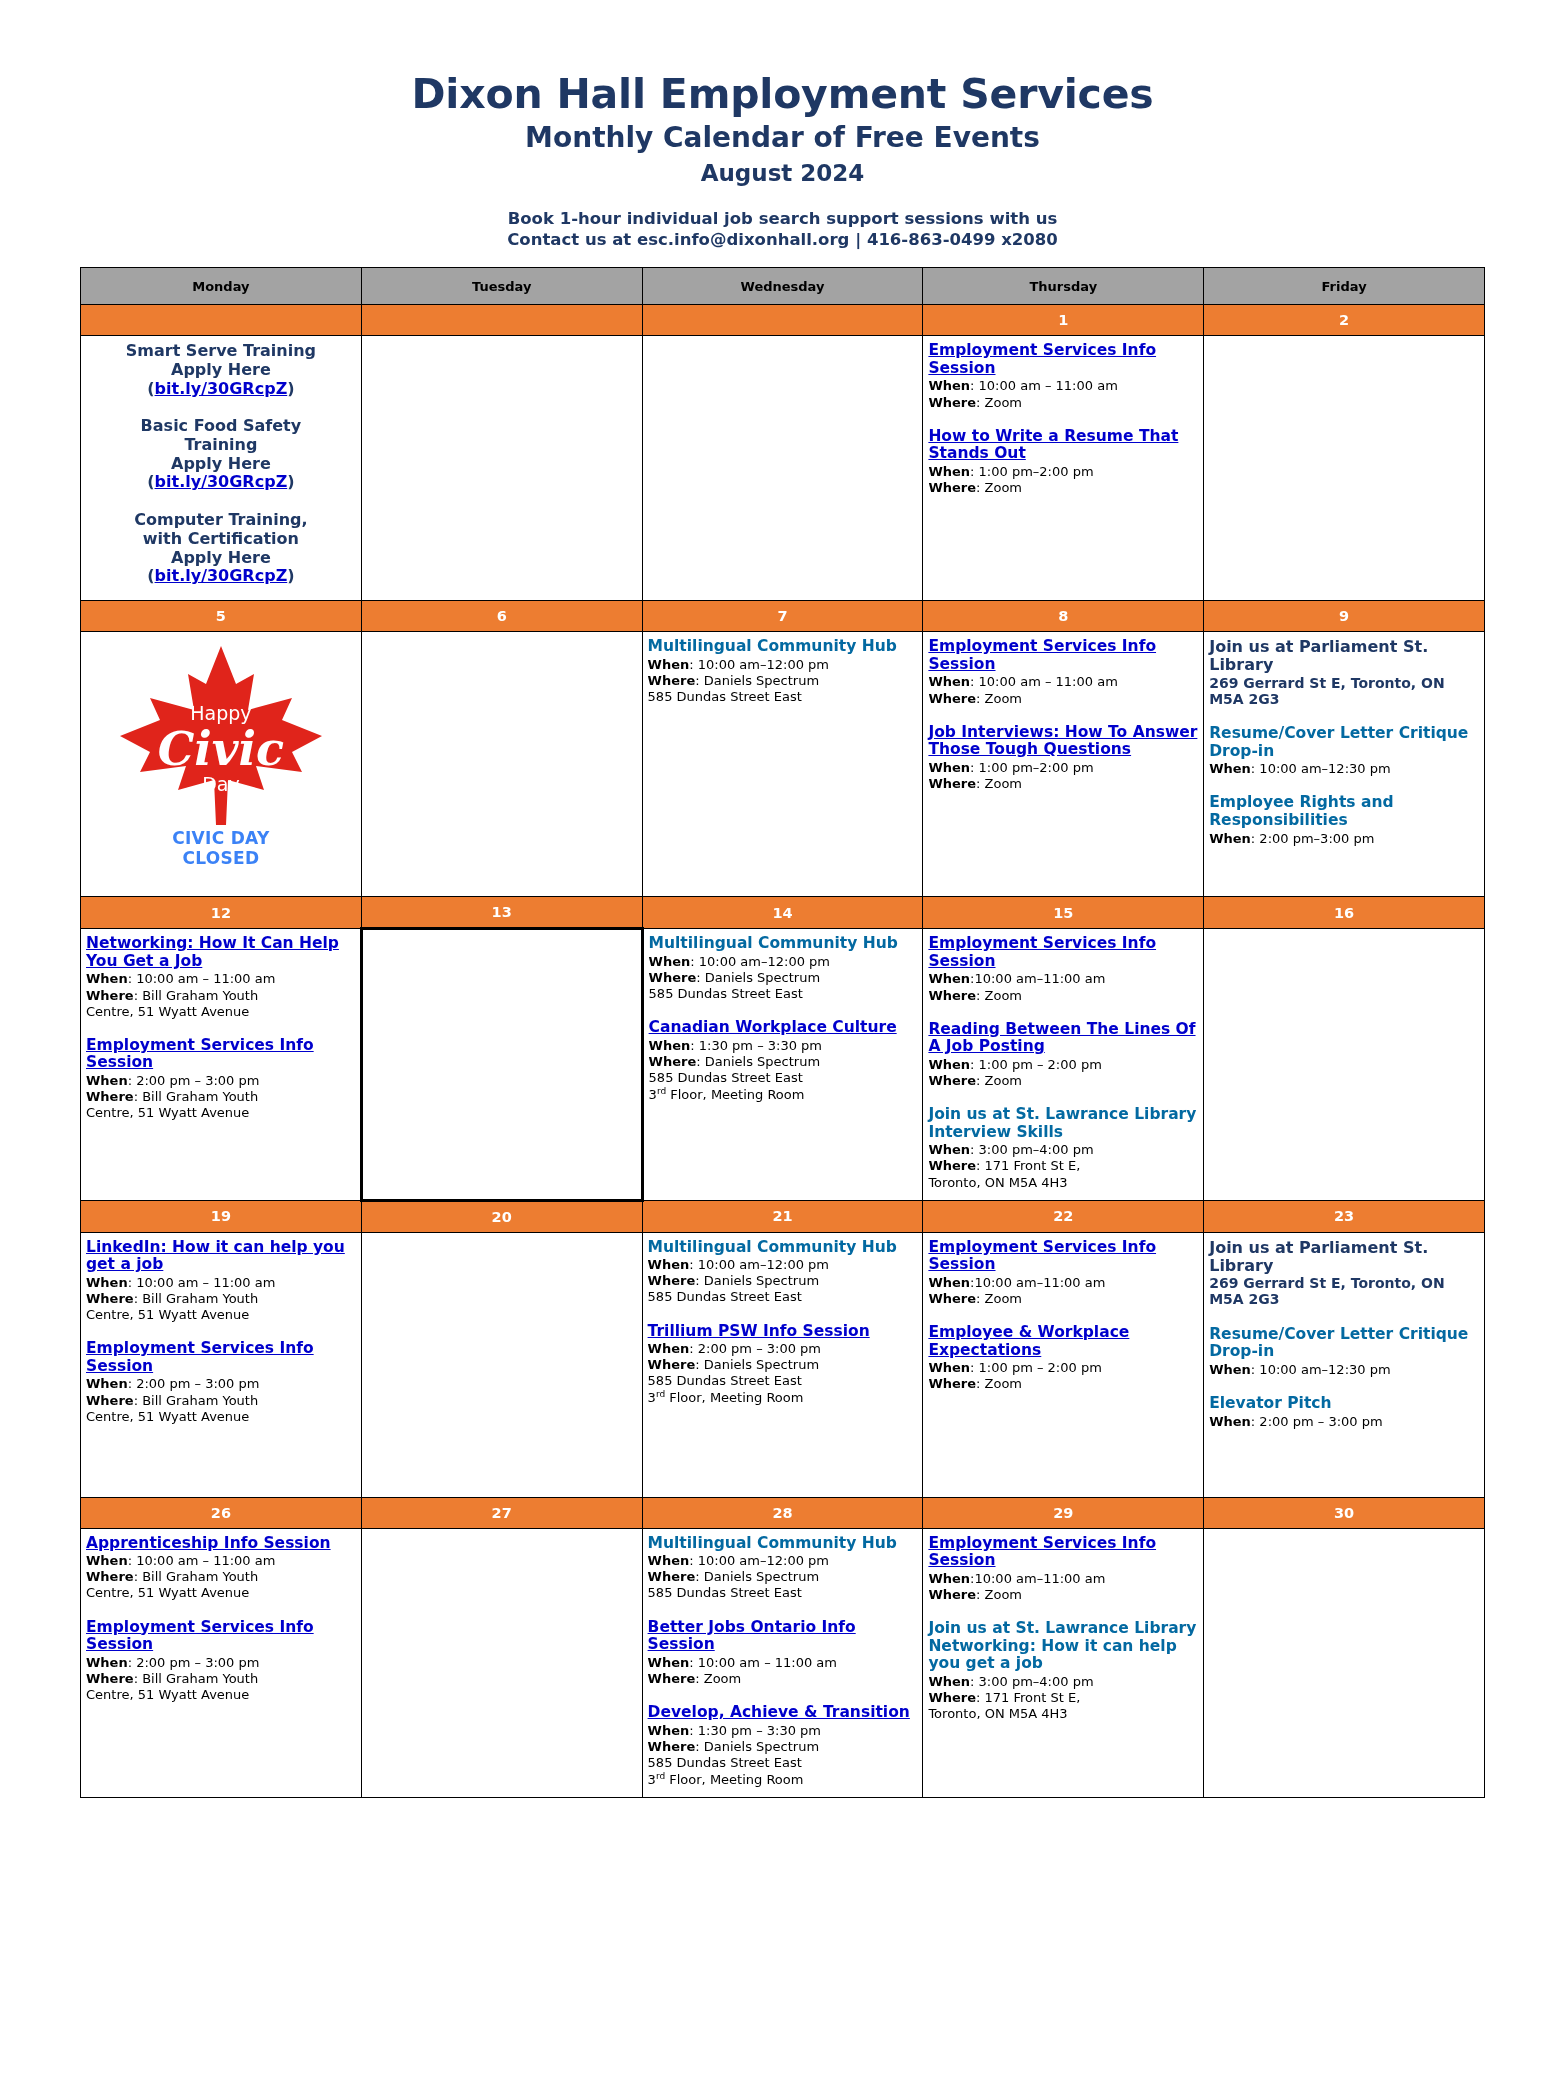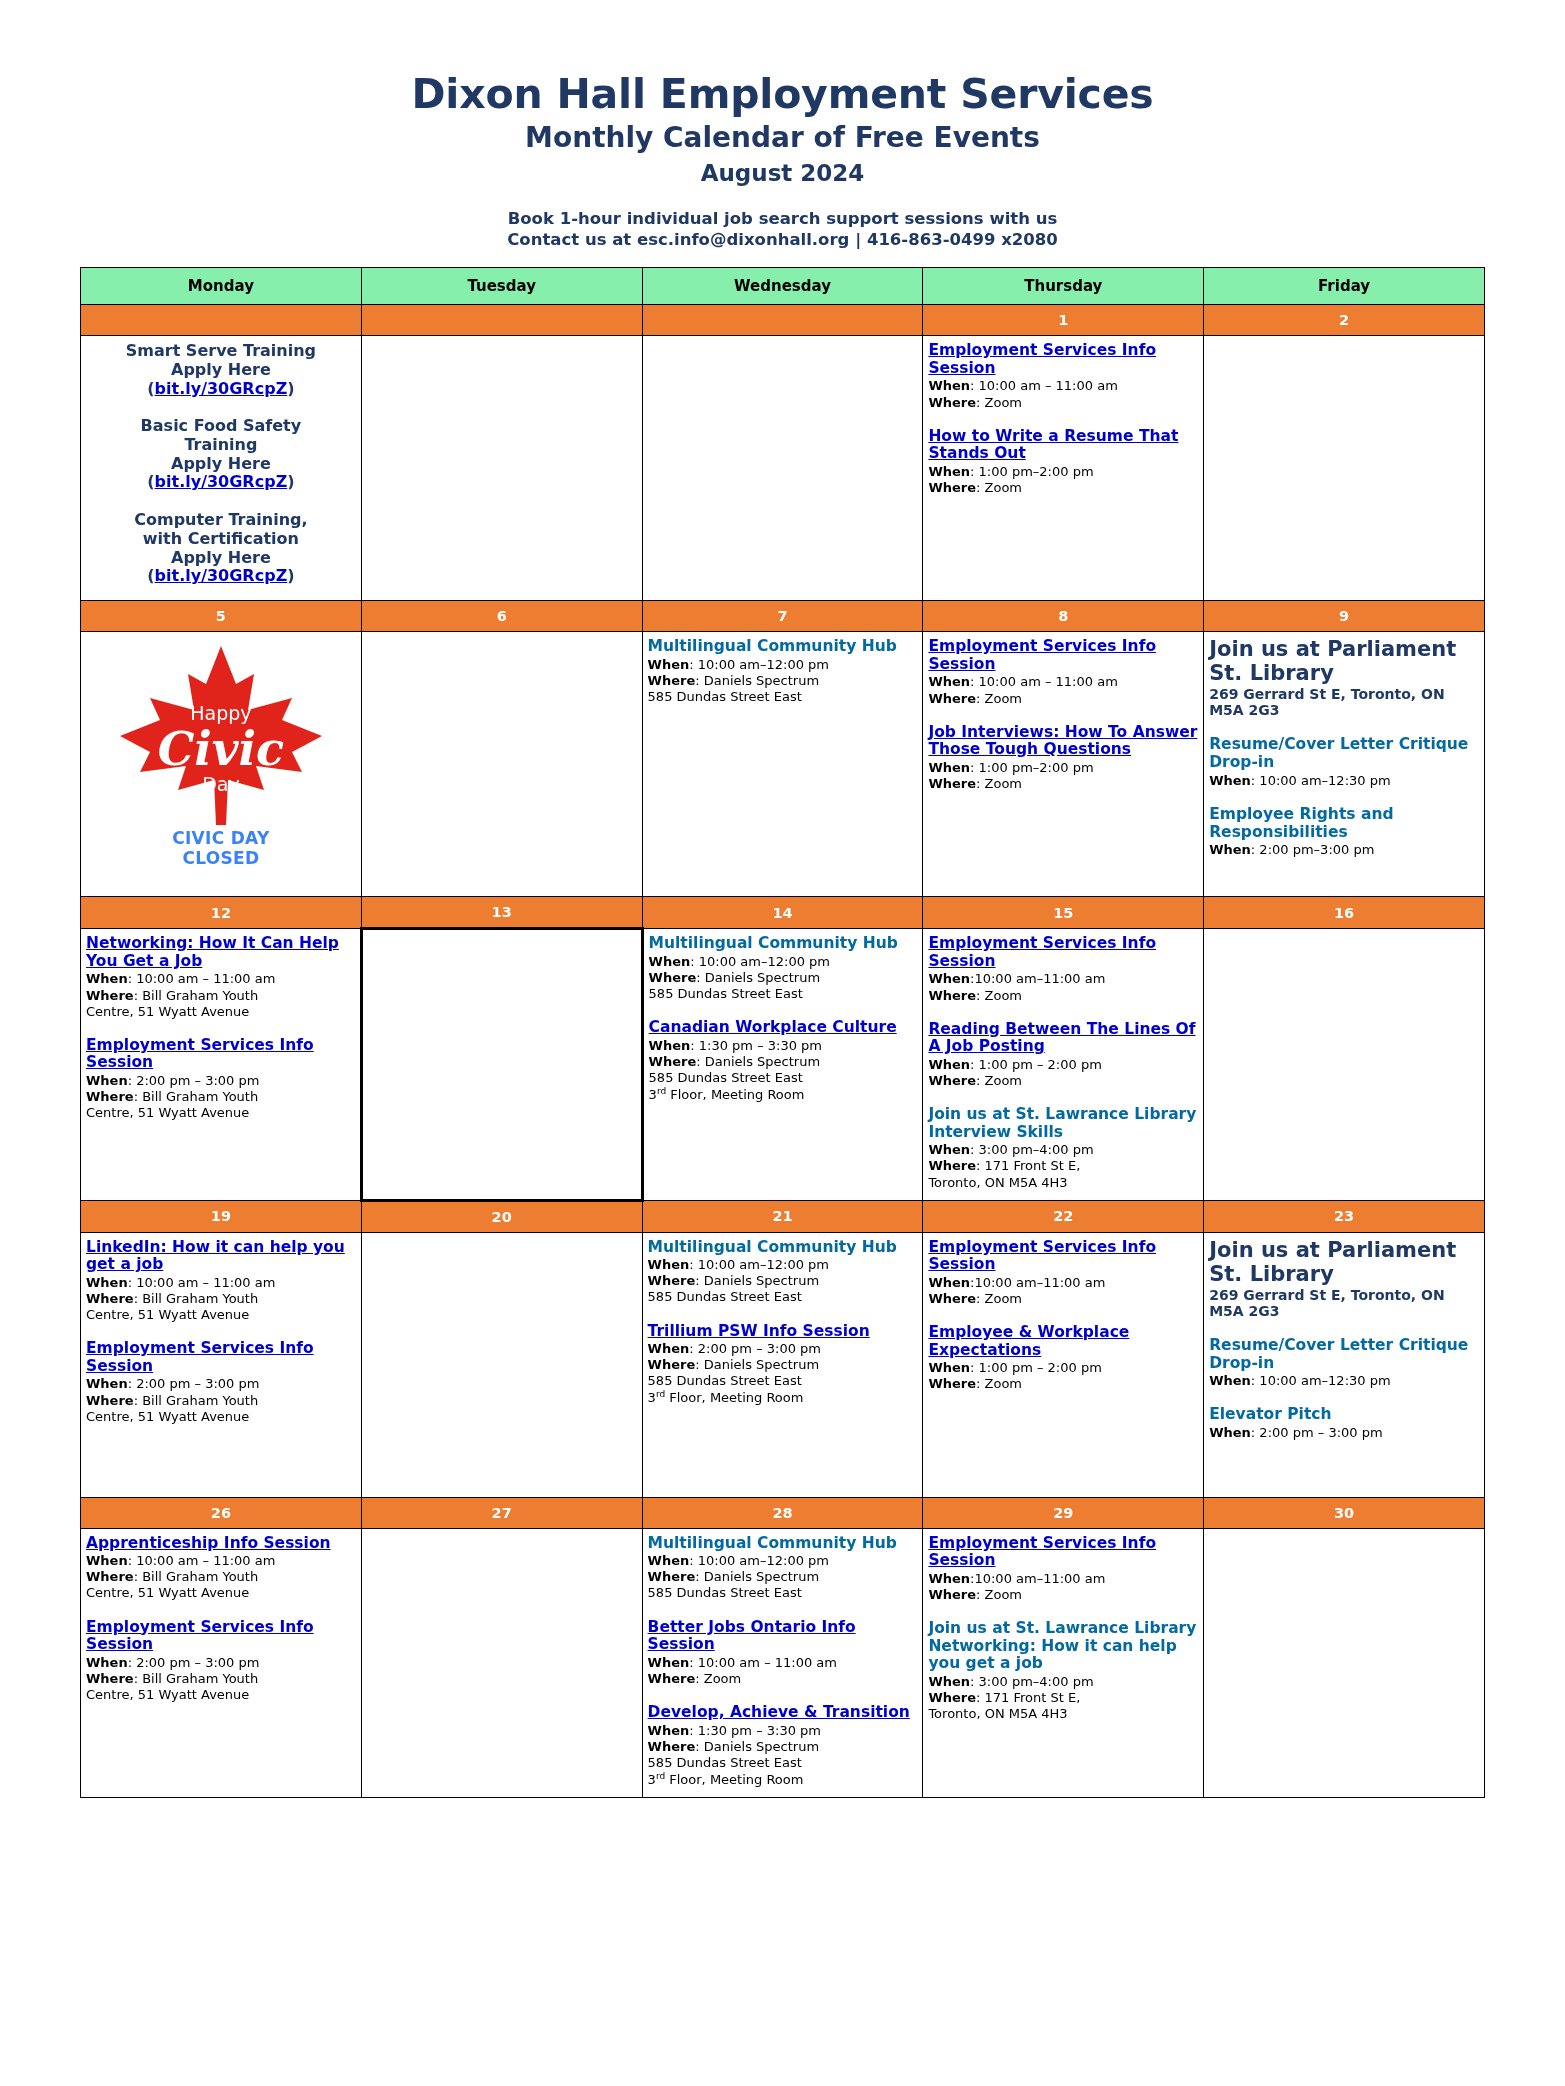--- a/index.html
+++ b/index.html
@@ -64,23 +64,23 @@
   table.calendar {
     border-collapse: collapse;
     table-layout: fixed;
     width: 1405px;
     border: 1.5px solid #000;
   }
   table.calendar col { width: 20%; }
 
   th.dow {
     border: 1.5px solid #000;
-    background: #86efac;
+    background: #a3a3a3;
     color: #000000;
-    font-size: 15px;
+    font-size: 13px;
     font-weight: bold;
     height: 34px;
     text-align: center;
     vertical-align: middle;
     font-family: "DejaVu Sans", sans-serif;
   }
 
   td.daynum {
     border: 1.5px solid #000;
     background: #ED7D31;
@@ -122,21 +122,21 @@
   .ev-det {
     font-size: 13px;
     color: #000000;
     line-height: 1.16;
     margin-top: 1px;
   }
   .ev-det b { font-weight: bold; }
   .ev-det .sup { font-size: 9px; vertical-align: super; }
 
   .ev-head-dark {
-    font-size: 21px;
+    font-size: 16px;
     font-weight: bold;
     color: #1f3864;
     line-height: 1.14;
     text-decoration: none;
   }
   .ev-addr {
     font-size: 14px;
     font-weight: bold;
     color: #1f3864;
     line-height: 1.16;

